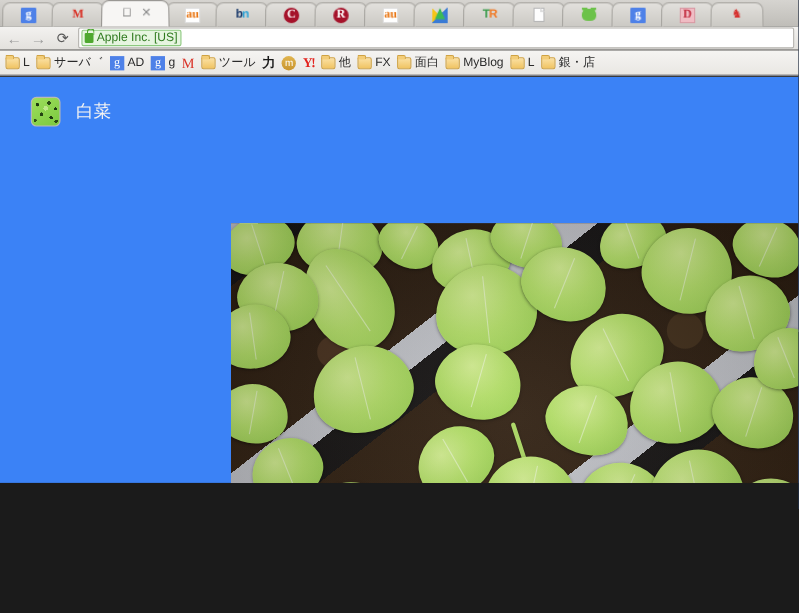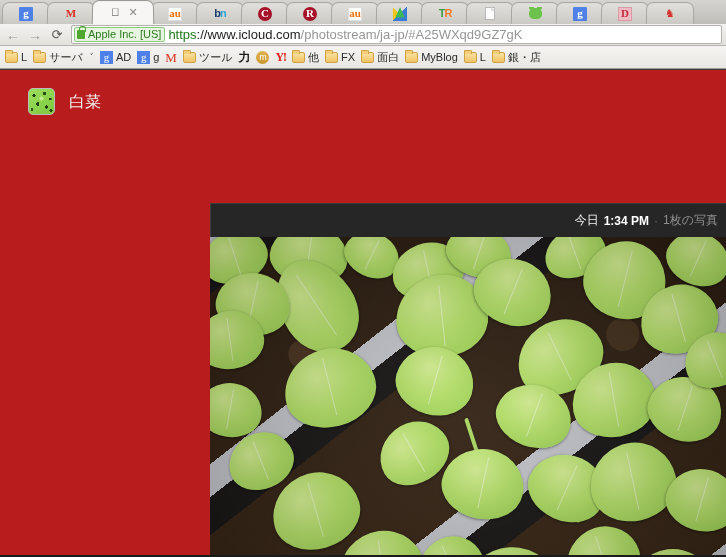--- a/index.html
+++ b/index.html
@@ -208,22 +208,22 @@
     color:#fff;font-size:9px;display:flex;align-items:center;justify-content:center;line-height:1;flex:none;
   }
   .ic-yahoo {
     color:#e3231e; font-family:"Liberation Serif", serif; font-weight:bold;
     font-size:12px; line-height:1; flex:none; letter-spacing:-1px;
   }
 
   
   .page {
     position: relative;
-    height: 486px;
-    background: #b91c1c;
+    height: 370px;
+    background: #3b82f6;
     border-top: 1px solid #3a3a3a;
     overflow: hidden;
   }
   .album-head {
     display: flex;
     align-items: center;
     padding: 18px 0 0 28px;
   }
   .album-thumb {
     width: 27px; height: 27px;
@@ -389,21 +389,20 @@
     <span>→</span>
   </div>
   <div class="navbtn reload">
     <span>⟳</span>
   </div>
   <div class="omnibox">
     <span class="ev-badge">
       <span class="lock"></span>
       <span class="ev-text">Apple Inc. [US]</span>
     </span>
-    <span class="urltext"><span class="u-scheme">https</span><span class="u-host">://www.icloud.com</span><span class="u-path">/photostream/ja-jp/#A25WXqd9GZ7gK</span></span>
   </div>
 </div>
 
 <div class="bookmarks">
   <div class="bm">
     <span class="ic-folder"></span>
     <span class="bmlabel">L</span>
   </div>
   <div class="bm">
     <span class="ic-folder"></span>
@@ -460,26 +459,20 @@
 </div>
 
 <div class="page">
 
   <div class="album-head">
     <div class="album-thumb"></div>
     <div class="album-title">白菜</div>
   </div>
 
   <div class="photo-panel">
-    <div class="photo-meta">
-      <span class="meta-date">今日</span>
-      <span class="meta-time">1:34 PM</span>
-      <span class="meta-sep">·</span>
-      <span class="meta-count">1枚の写真</span>
-    </div>
 
     <div class="photo">
       <div class="soil"></div>
       <div class="tray"></div>
 
       <div class="stem" style="left:120px;top:70px;width:4px;height:46px;transform:rotate(22deg);"></div>
       <div class="stem" style="left:262px;top:180px;width:4px;height:52px;transform:rotate(-18deg);"></div>
       <div class="stem" style="left:370px;top:236px;width:4px;height:50px;transform:rotate(10deg);"></div>
       <div class="stem" style="left:106px;top:258px;width:4px;height:44px;transform:rotate(-26deg);"></div>
 

